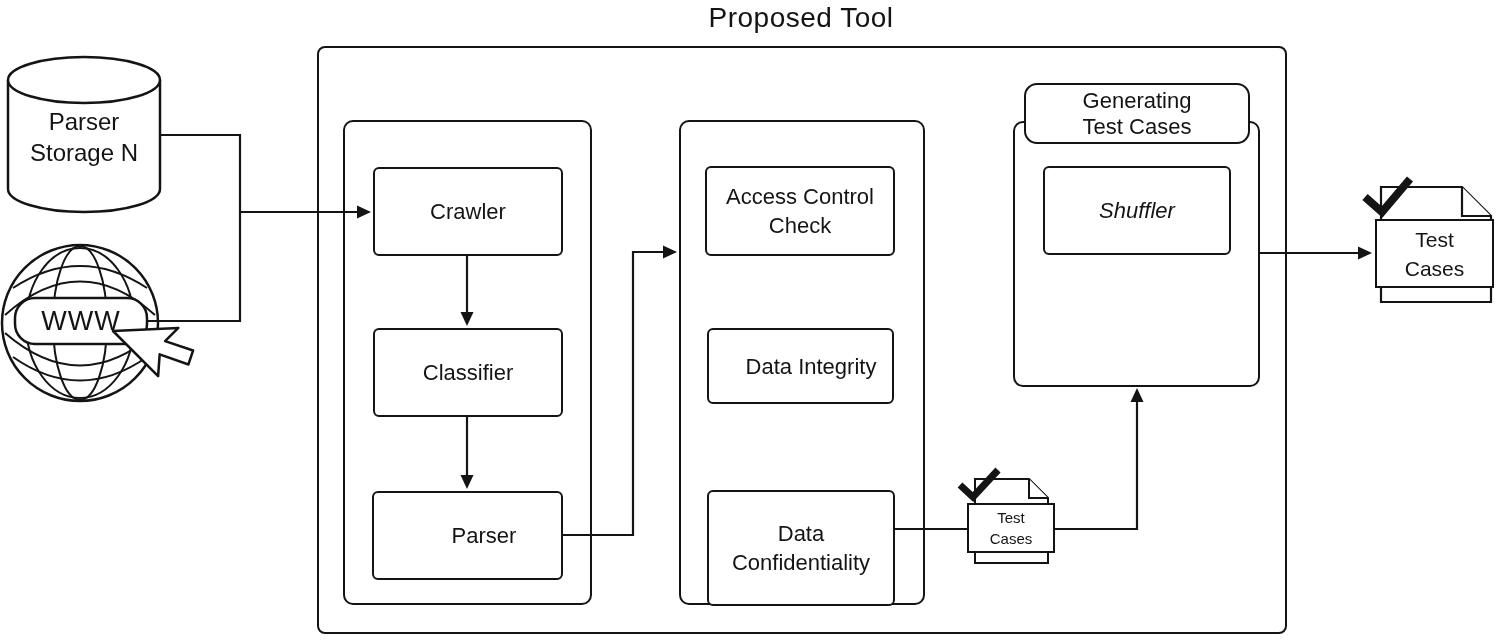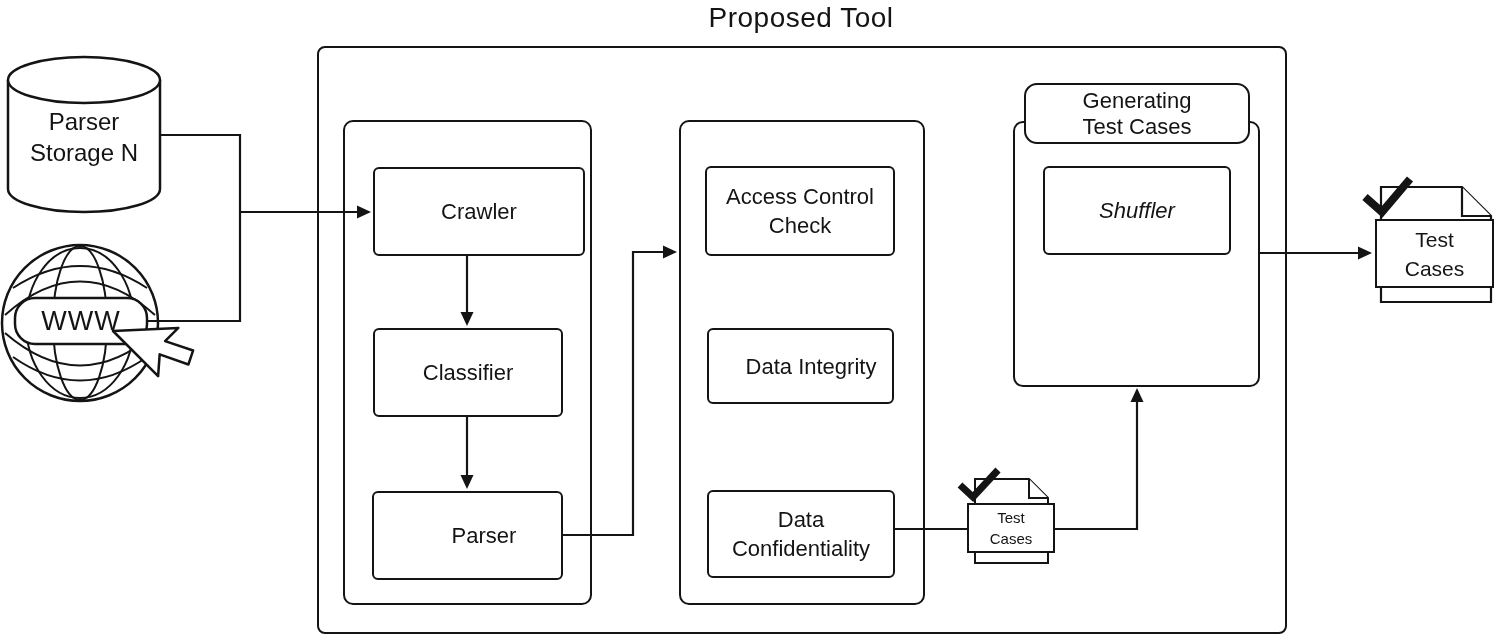--- a/index.html
+++ b/index.html
@@ -111,38 +111,38 @@
     </g>
   </svg>
 
   <div class="cyl-label">
     <div>Parser</div>
     <div>Storage N</div>
   </div>
   <div class="www-label">WWW</div>
 
   <div class="container" style="left:343px; top:120px; width:245px; height:481px;"></div>
-  <div class="box" style="left:373px; top:167px; width:212px; height:89px;">
+  <div class="box" style="left:373px; top:167px; width:190px; height:89px;">
     <span>Crawler</span>
   </div>
   <div class="box" style="left:373px; top:328px; width:190px; height:89px;">
     <span>Classifier</span>
   </div>
   <div class="box" style="left:372px; top:491px; width:191px; height:89px;padding-left:44px;">
     <span>Parser</span>
   </div>
 
   <div class="container" style="left:679px; top:120px; width:242px; height:481px;"></div>
   <div class="box" style="left:705px; top:166px; width:190px; height:90px;">
     <span>Access Control Check</span>
   </div>
   <div class="box" style="left:707px; top:328px; width:187px; height:76px;padding-left:32px;">
     <span>Data Integrity</span>
   </div>
-  <div class="box" style="left:707px; top:490px; width:188px; height:88px;align-items:center;">
+  <div class="box" style="left:707px; top:490px; width:188px; height:116px;align-items:center;">
     <span>Data Confidentiality</span>
   </div>
 
   <div class="container" style="left:1013px; top:121px; width:243px; height:262px;"></div>
   <div class="tab" style="left:1024px; top:83px; width:222px; height:57px;">
     <span style="max-width:140px;">Generating Test Cases</span>
   </div>
   <div class="box" style="left:1043px; top:166px; width:188px; height:89px;font-style:italic;">
     <span>Shuffler</span>
   </div>

